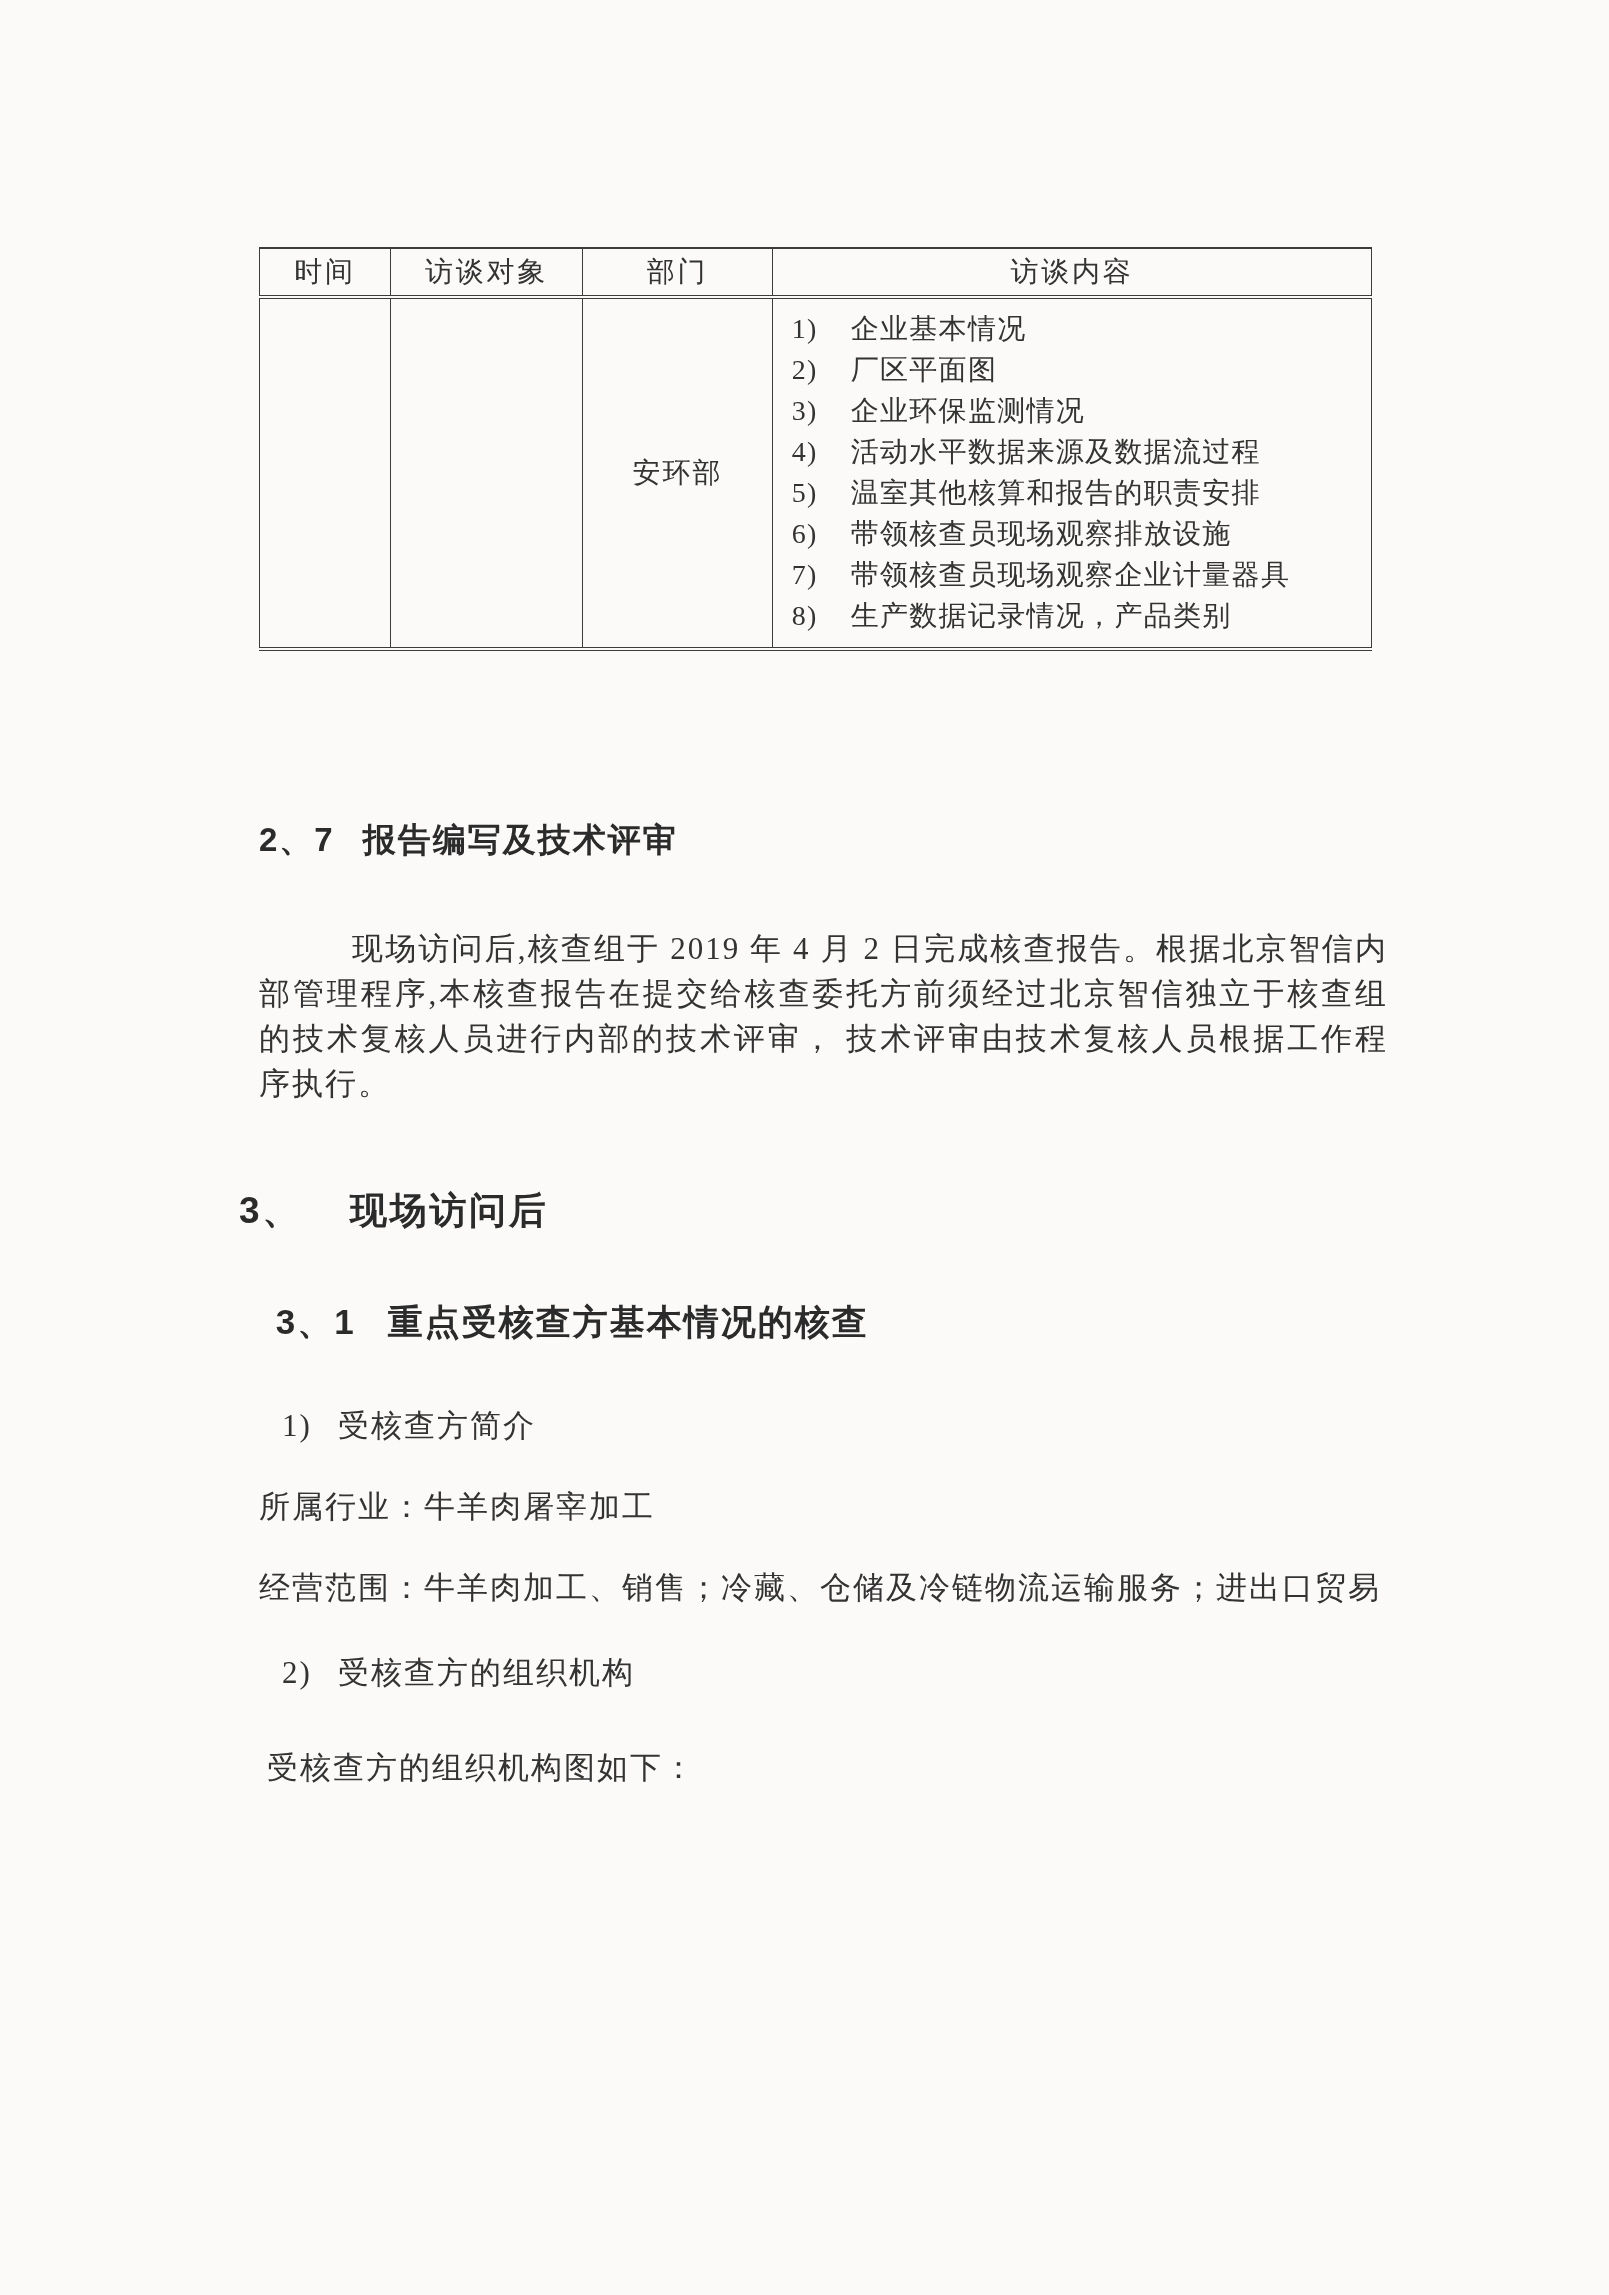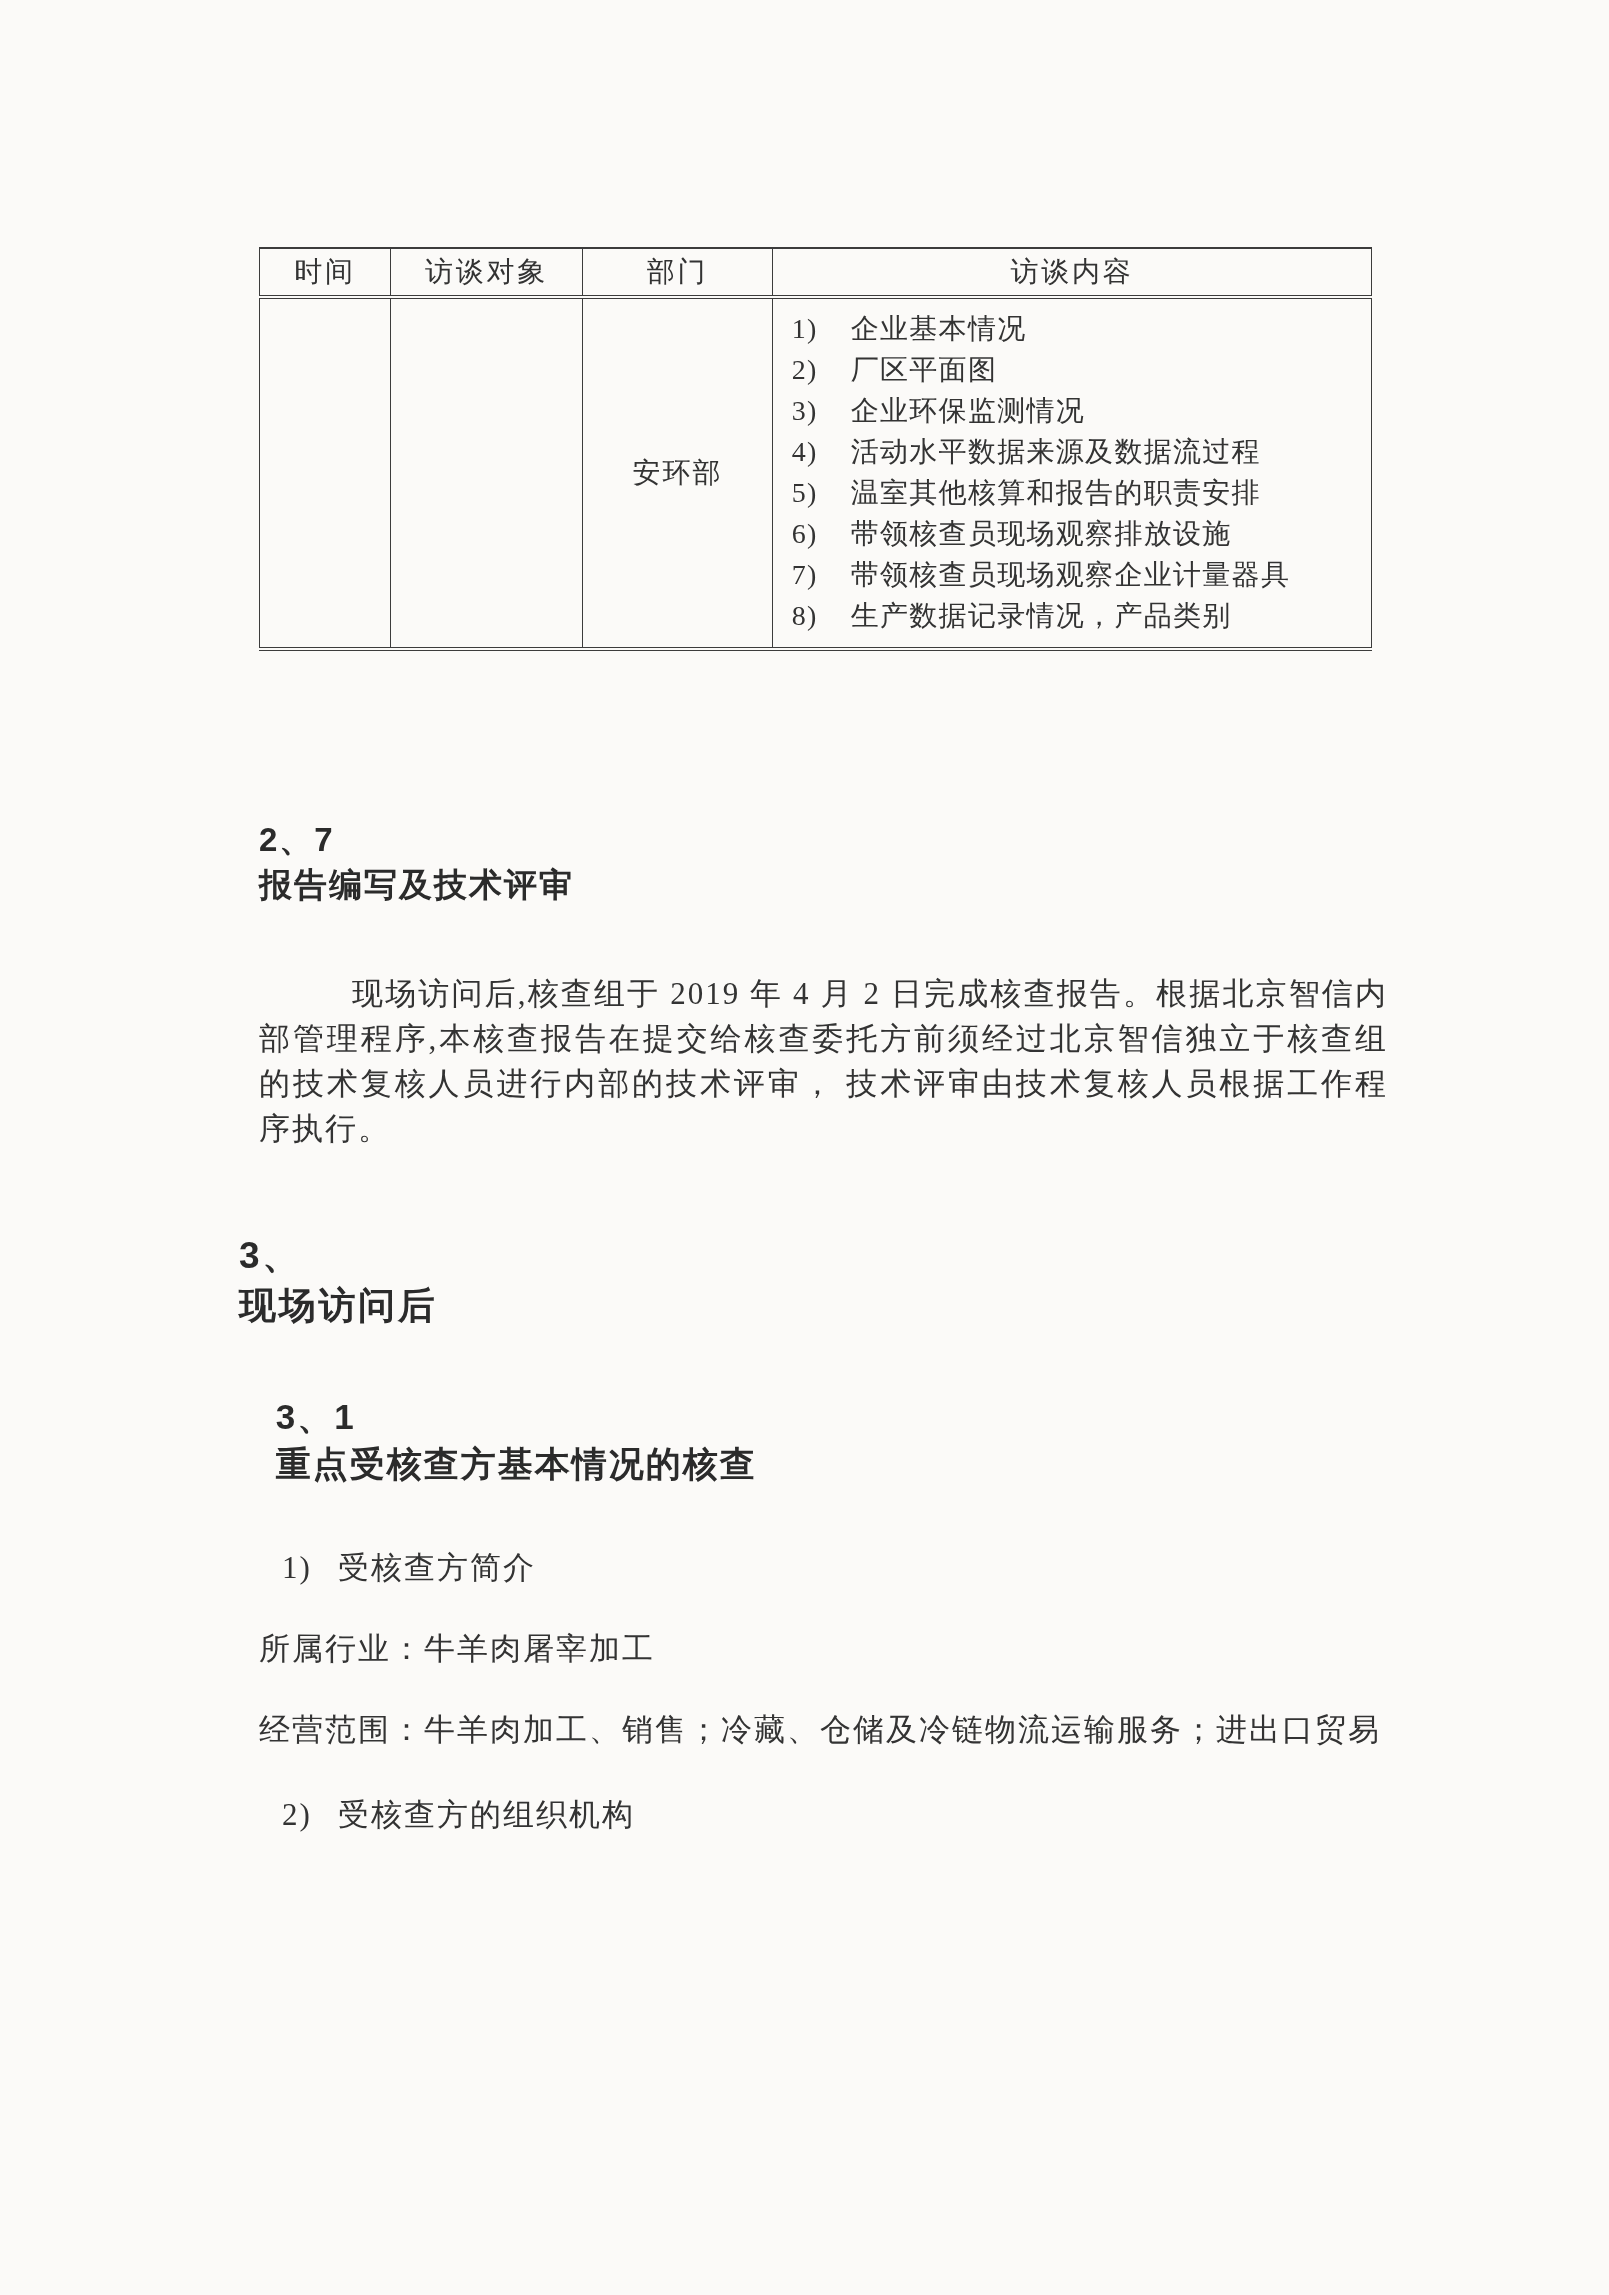--- a/index.html
+++ b/index.html
@@ -72,21 +72,20 @@
   }
   .li-text{flex:1;}
 
   
   .heading{
     font-family:"Liberation Sans", sans-serif;
     font-weight:bold;
     color:#2b2b2b;
     display:flex;
     align-items:baseline;
-    flex-direction:column;
   }
   .h27{font-size:33px;margin-top:167px;letter-spacing:2px;}
   .h3{font-size:37px;margin-top:80px;letter-spacing:2.7px;margin-left:-20px;}
   .h31{font-size:35px;margin-top:63px;letter-spacing:2px;margin-left:16.7px;}
   .h-no27{margin-right:28px;}
   .h-no3{margin-right:48px;}
   .h-no31{margin-right:32px;}
 
   
   .para{
@@ -220,16 +219,17 @@
     </div>
 
     <p class="info-line">所属行业：牛羊肉屠宰加工</p>
     <p class="info-line">经营范围：牛羊肉加工、销售；冷藏、仓储及冷链物流运输服务；进出口贸易</p>
 
     <div class="body-item item-2">
       <span class="li-num">2)</span>
       <span>受核查方的组织机构</span>
     </div>
 
+    <p class="closing-line">受核查方的组织机构图如下：</p>
 
   </div>
 </div>
 
 
 </body></html>

